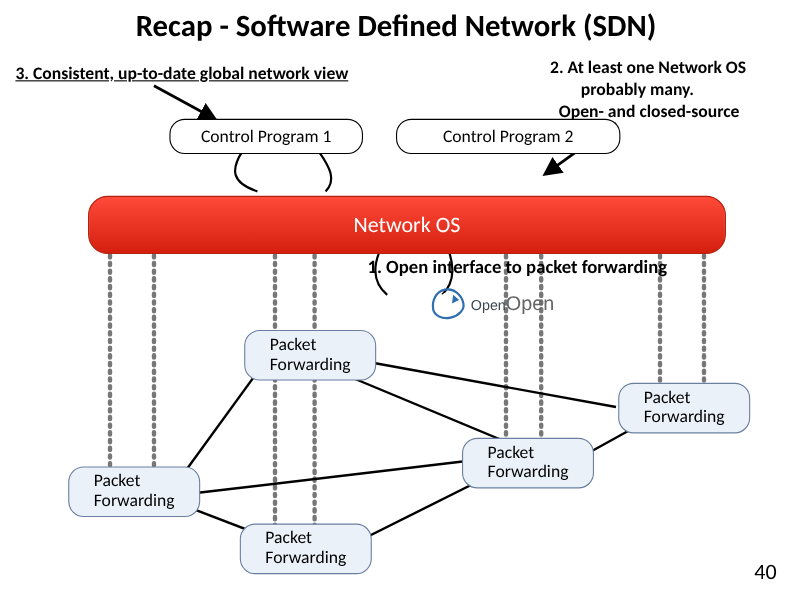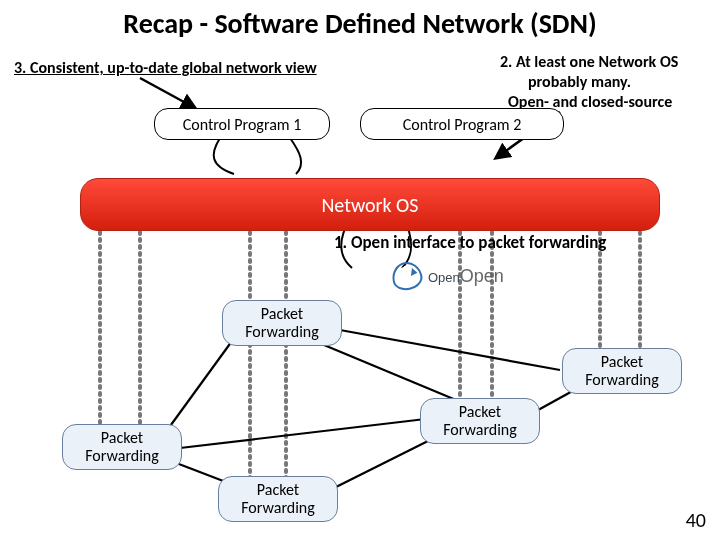--- a/index.html
+++ b/index.html
@@ -57,21 +57,21 @@
     font-size: 20px;
     font-weight: 400;
   }
   .pf {
     position: absolute;
     background: #eaf1f8;
     border: 1.5px solid #6a7fa0;
     border-radius: 14px;
     color: #000;
     font-size: 16px;
-    text-align: center;
+    text-align: left;
     display: flex;
     align-items: center;
     justify-content: center;
     line-height: 1.1;
     padding: 2px 6px;
   }
   .annot-open {
     position: absolute;
     font-weight: 700;
     font-size: 17px;

